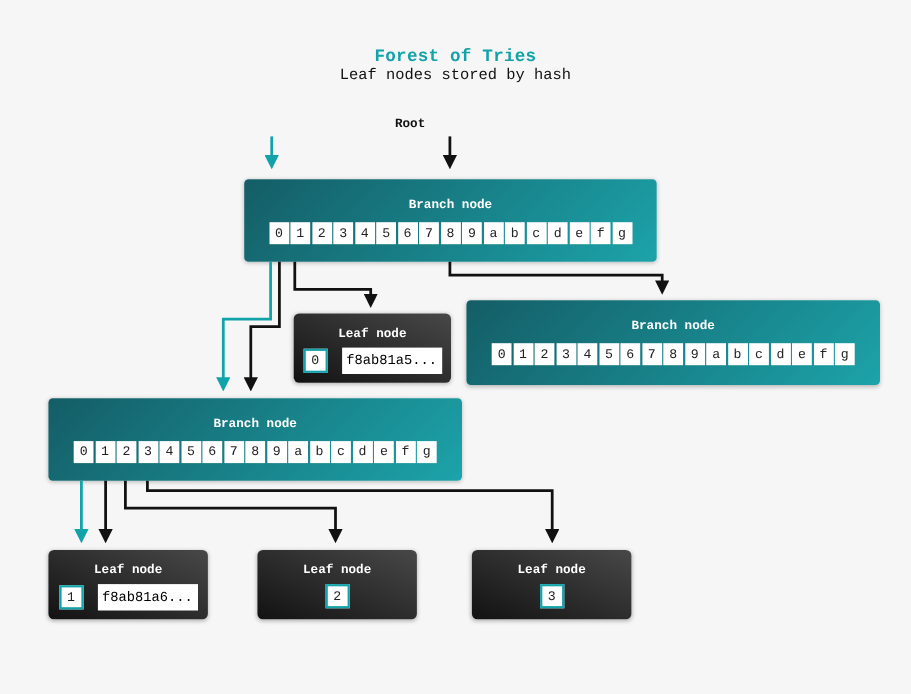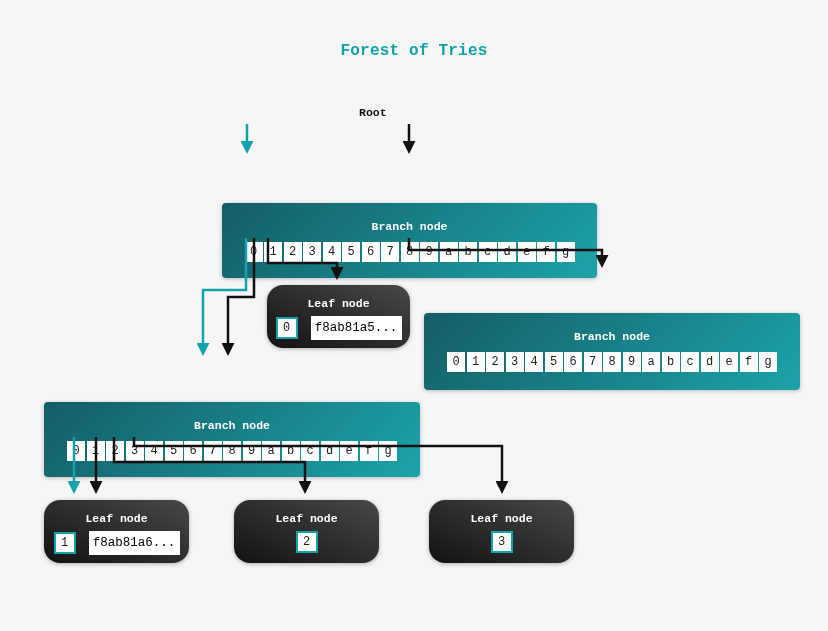--- a/index.html
+++ b/index.html
@@ -20,30 +20,30 @@
     color:#12a2a9; font-weight:bold; font-size:11.5px; line-height:1.3;
   }
   .annot-root {
     position:absolute; top:106px; left:359px; width:100px; 
     color:#111; font-weight:bold; font-size:11.5px;
   }
   .branch {
     position:absolute; border-radius:4px;
     background:linear-gradient(135deg,#145d66 0%, #1ca3a9 100%);
     box-shadow:0 1px 4px rgba(0,0,0,.25);
-    display:flex; flex-direction:column; align-items:center;margin-top:40px;
+    display:flex; flex-direction:column; align-items:center;
   }
   .blabel { color:#fff; font-weight:bold; font-size:11.5px; margin-top:17px; }
   .cells { display:flex; gap:1.5px; margin-top:9px; }
   .cell {
     width:18px; height:20px; background:#fff; color:#222; font-size:12px;
     display:flex; align-items:center; justify-content:center;
   }
   .leaf {
-    position:absolute; border-radius:16px;
+    position:absolute; border-radius:5px;
     background:linear-gradient(to bottom left,#484848 0%, #121212 100%);
     box-shadow:0 1px 4px rgba(0,0,0,.3);
     display:flex; flex-direction:column; align-items:center;
   }
   .llabel { color:#fff; font-weight:bold; font-size:11.5px; margin-top:12px; }
   .lrow { display:flex; align-items:center; gap:13px; margin-top:6px; }
   .idx {
     width:18px; height:18px; background:#fff; border:2px solid #12a2a9;
     color:#222; font-size:12px; display:flex; align-items:center; justify-content:center;
   }
@@ -52,20 +52,21 @@
     display:flex; align-items:center; justify-content:center;
   }
   svg.arrows { position:absolute; left:0; top:0; pointer-events:none; }
 </style>
 </head>
 <body>
 
 <div class="canvas">
 
   <div class="title">Forest of Tries</div>
+  <div class="subtitle">Leaf nodes stored by hash</div>
 
   <div class="annot-root">Root</div>
 
   <div class="branch" style="left:222px; top:163px; width:375px; height:75px;">
     <div class="blabel">Branch node</div>
     <div class="cells">
         <span class="cell">0</span>
         <span class="cell">1</span>
         <span class="cell">2</span>
         <span class="cell">3</span>

